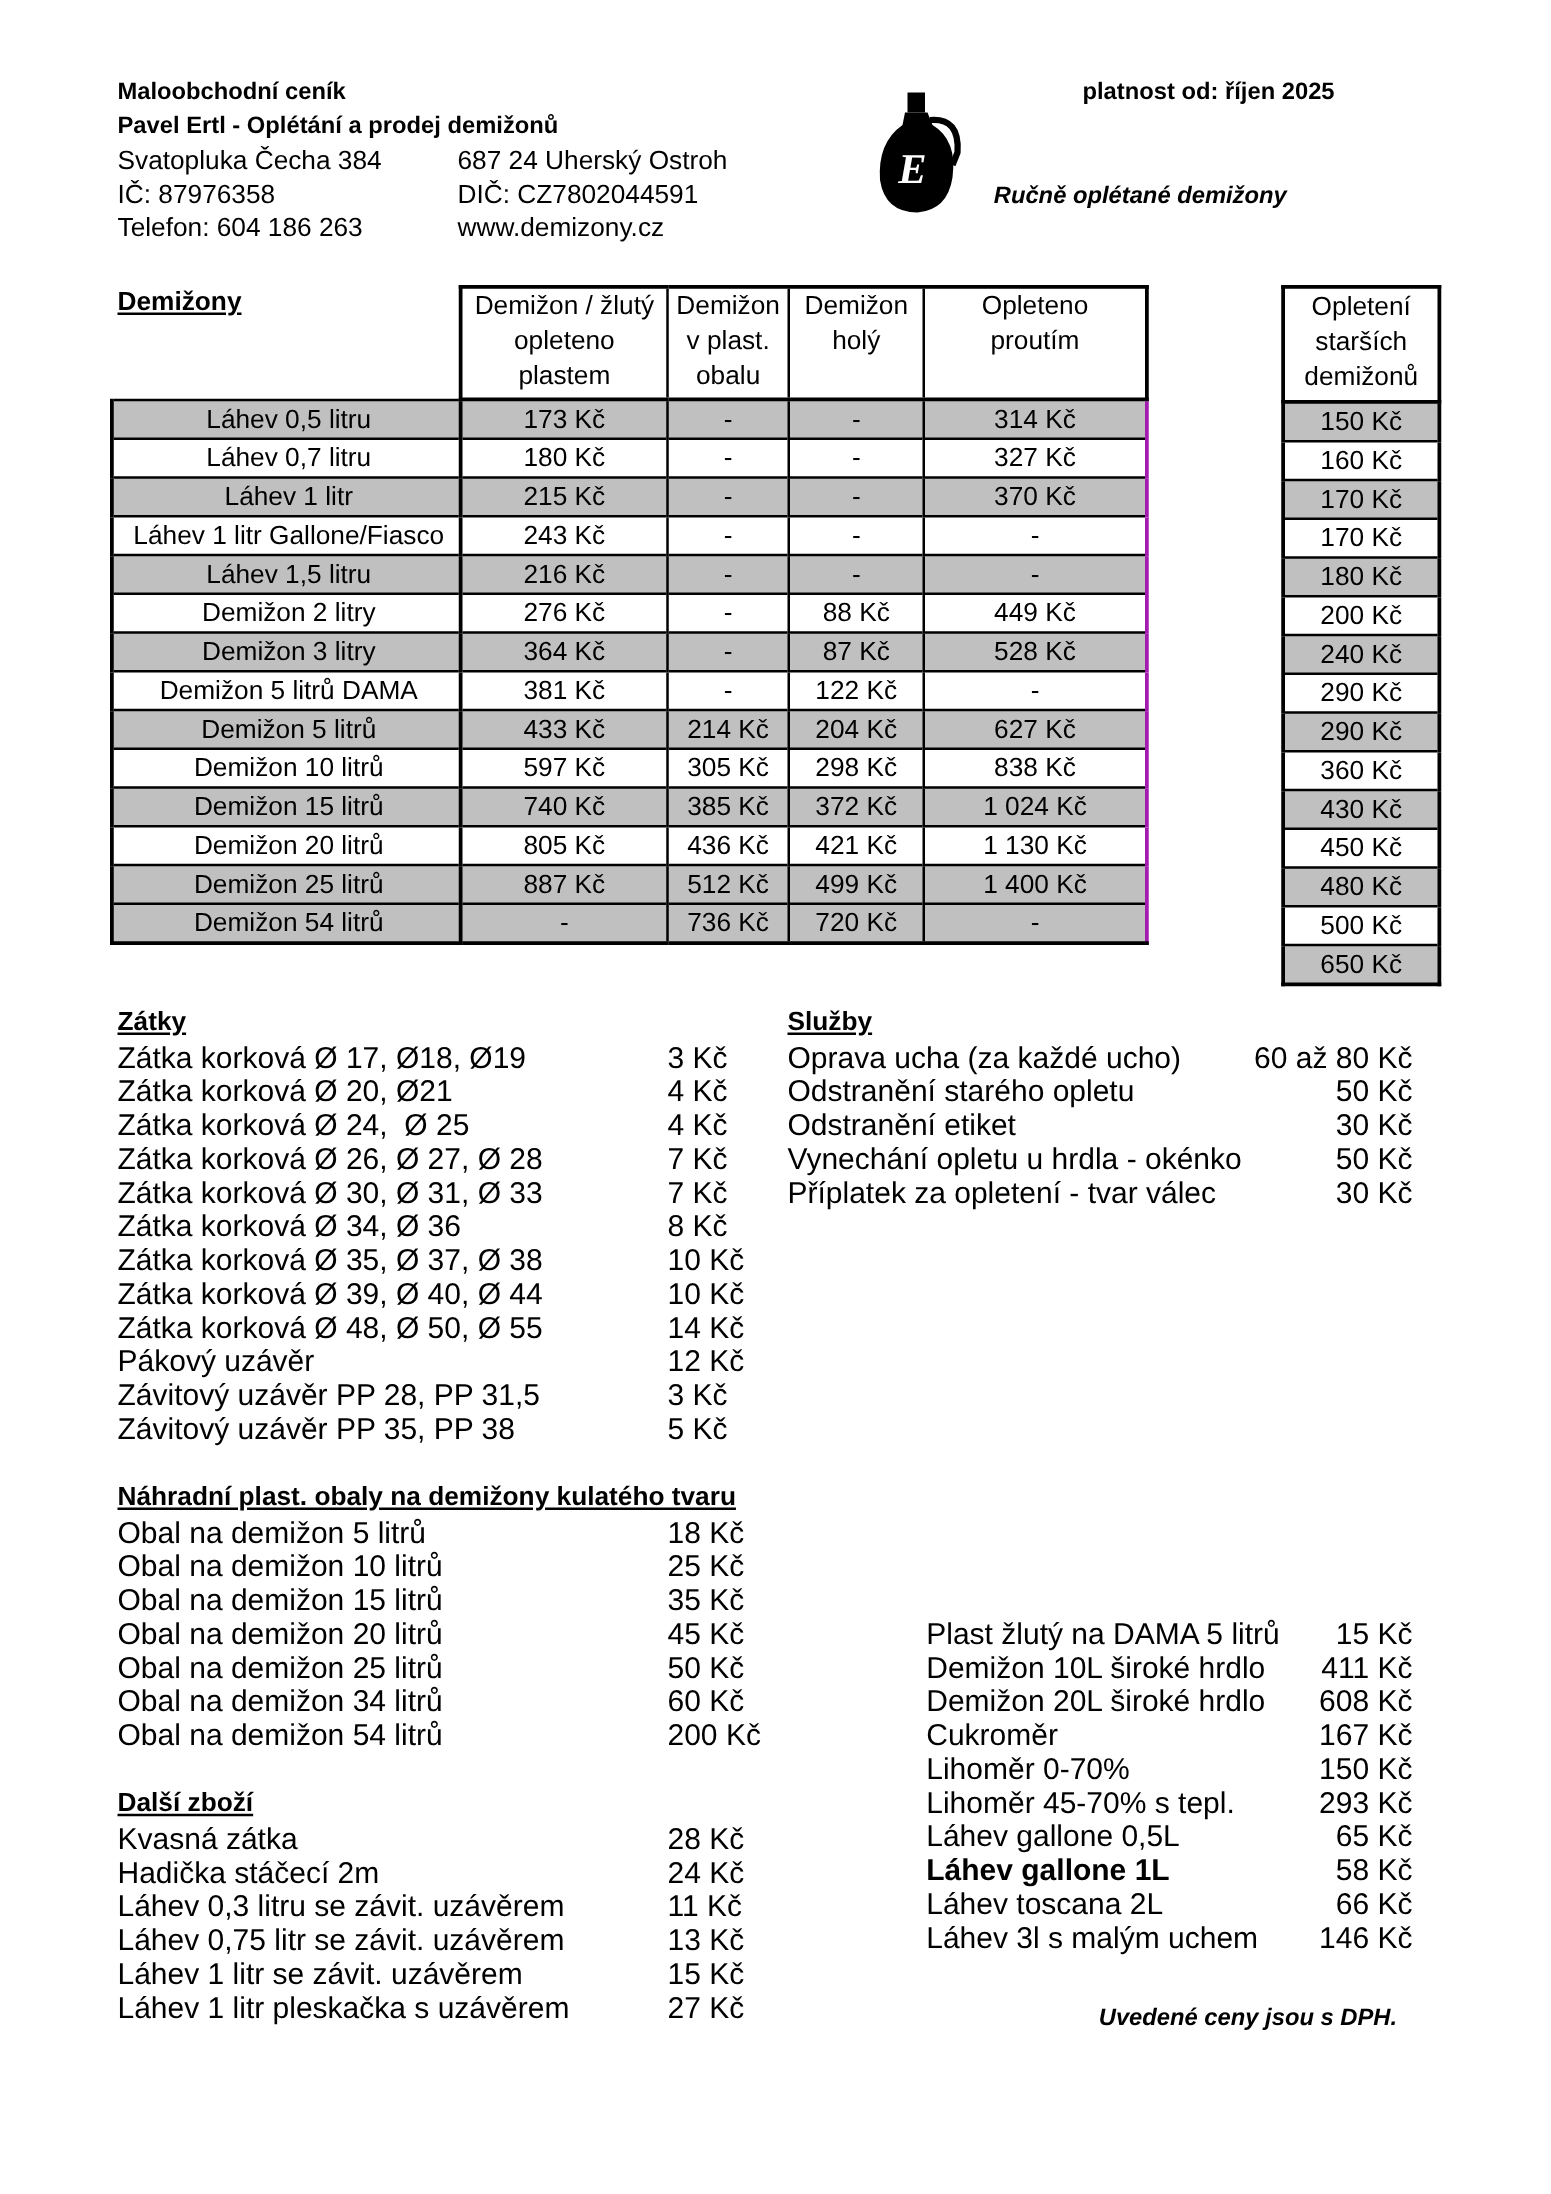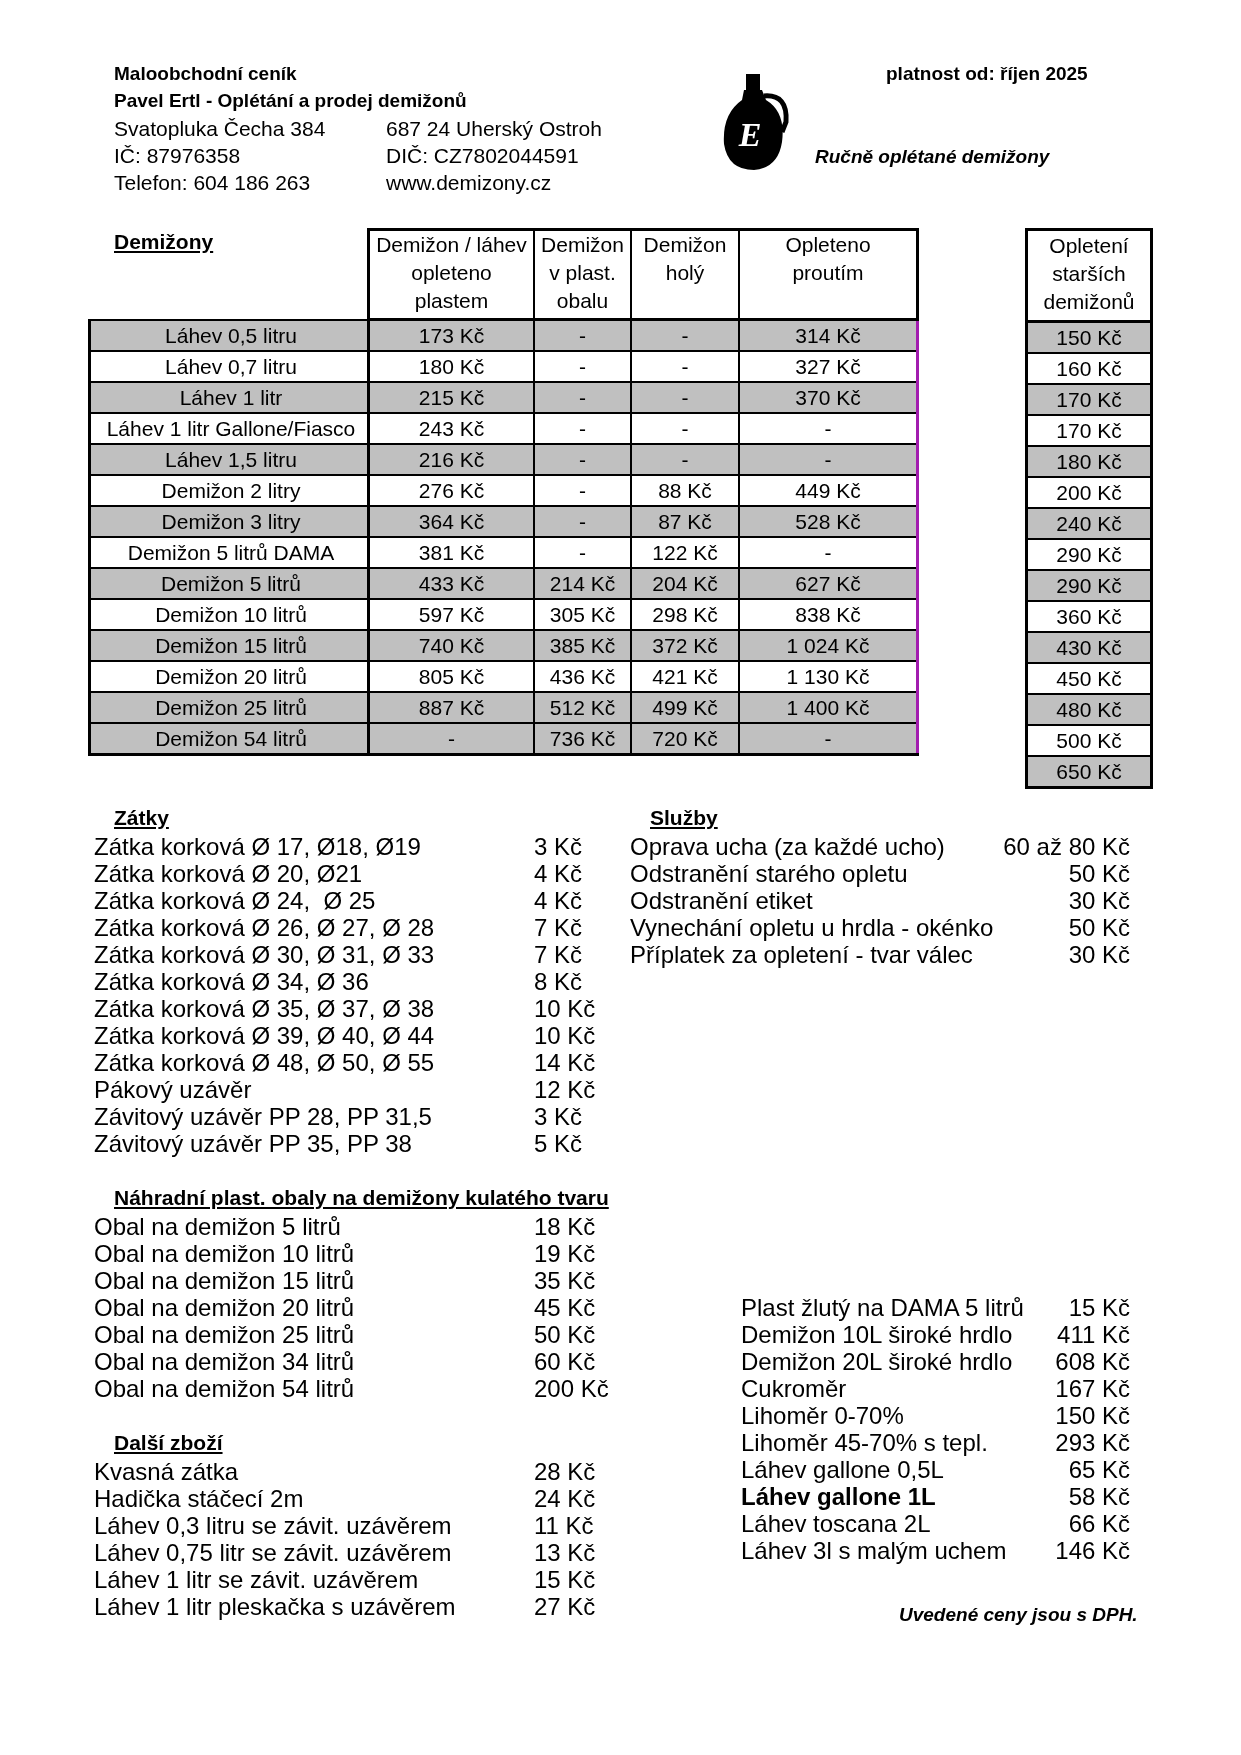--- a/index.html
+++ b/index.html
@@ -1,17 +1,17 @@
 <!DOCTYPE html>
 <html><head>
 <meta charset="utf-8">
 <style>
   html, body { margin:0; padding:0; background:#fff; }
   body { width:1241px; height:1755px; position:relative; font-family:"Liberation Sans", sans-serif; color:#000; overflow:hidden; }
-  .abs { position:absolute;margin-left:20px; }
+  .abs { position:absolute; }
   .hdr-bold { font-weight:bold; font-size:19px; }
   .hdr-text { font-size:21px; }
   .logo { left:700px; top:72px; width:80px; height:100px; }
   .validity { left:866px; top:63px; font-weight:bold; font-size:19px; }
   .tagline { left:795px; top:146px; font-weight:bold; font-style:italic; font-size:19px; }
 
   .sec-title { font-weight:bold; font-size:21px; text-decoration:underline; }
 
   
   table.main { position:absolute; left:88px; top:228px; border-collapse:collapse; font-size:21px; }
@@ -62,21 +62,21 @@
 <div class="abs validity">platnost od: říjen 2025</div>
 <div class="abs tagline">Ručně oplétané demižony</div>
 
 <div class="abs sec-title" style="left:94px; top:230px;">Demižony</div>
 
 <table class="main" id="main-table">
   <thead>
     <tr>
       <th class="blank" style="width:276px;"></th>
       <th class="first-h" style="width:163px;">
-        <div>Demižon / láhev</div>
+        <div>Demižon / žlutý</div>
         <div>opleteno</div>
         <div>plastem</div>
       </th>
       <th style="width:95px;">
         <div>Demižon</div>
         <div>v plast.</div>
         <div>obalu</div>
       </th>
       <th style="width:106px;">
         <div>Demižon</div>
@@ -270,21 +270,21 @@
     <div class="row"><span style="white-space: pre;">Oprava ucha (za každé ucho)</span><span class="p" style="right: 0px; top: 0px;">60 až 80 Kč</span></div>
     <div class="row"><span style="white-space: pre;">Odstranění starého opletu</span><span class="p" style="right: 0px; top: 0px;">50 Kč</span></div>
     <div class="row"><span style="white-space: pre;">Odstranění etiket</span><span class="p" style="right: 0px; top: 0px;">30 Kč</span></div>
     <div class="row"><span style="white-space: pre;">Vynechání opletu u hrdla - okénko</span><span class="p" style="right: 0px; top: 0px;">50 Kč</span></div>
     <div class="row"><span style="white-space: pre;">Příplatek za opletení - tvar válec</span><span class="p" style="right: 0px; top: 0px;">30 Kč</span></div>
   </div>
 
 <div class="abs sec-title" style="left:94px; top:1186px;">Náhradní plast. obaly na demižony kulatého tvaru</div>
 <div class="list" id="list-obaly" style="left:94px; top:1213px;">
     <div class="row"><span style="white-space: pre;">Obal na demižon 5 litrů</span><span class="p" style="left: 440px; top: 0px;">18 Kč</span></div>
-    <div class="row"><span style="white-space: pre;">Obal na demižon 10 litrů</span><span class="p" style="left: 440px; top: 0px;">19 Kč</span></div>
+    <div class="row"><span style="white-space: pre;">Obal na demižon 10 litrů</span><span class="p" style="left: 440px; top: 0px;">25 Kč</span></div>
     <div class="row"><span style="white-space: pre;">Obal na demižon 15 litrů</span><span class="p" style="left: 440px; top: 0px;">35 Kč</span></div>
     <div class="row"><span style="white-space: pre;">Obal na demižon 20 litrů</span><span class="p" style="left: 440px; top: 0px;">45 Kč</span></div>
     <div class="row"><span style="white-space: pre;">Obal na demižon 25 litrů</span><span class="p" style="left: 440px; top: 0px;">50 Kč</span></div>
     <div class="row"><span style="white-space: pre;">Obal na demižon 34 litrů</span><span class="p" style="left: 440px; top: 0px;">60 Kč</span></div>
     <div class="row"><span style="white-space: pre;">Obal na demižon 54 litrů</span><span class="p" style="left: 440px; top: 0px;">200 Kč</span></div>
   </div>
 
 <div class="abs sec-title" style="left:94px; top:1431px;">Další zboží</div>
 <div class="list" id="list-dalsi" style="left:94px; top:1458px;">
     <div class="row"><span style="white-space: pre;">Kvasná zátka</span><span class="p" style="left: 440px; top: 0px;">28 Kč</span></div>

